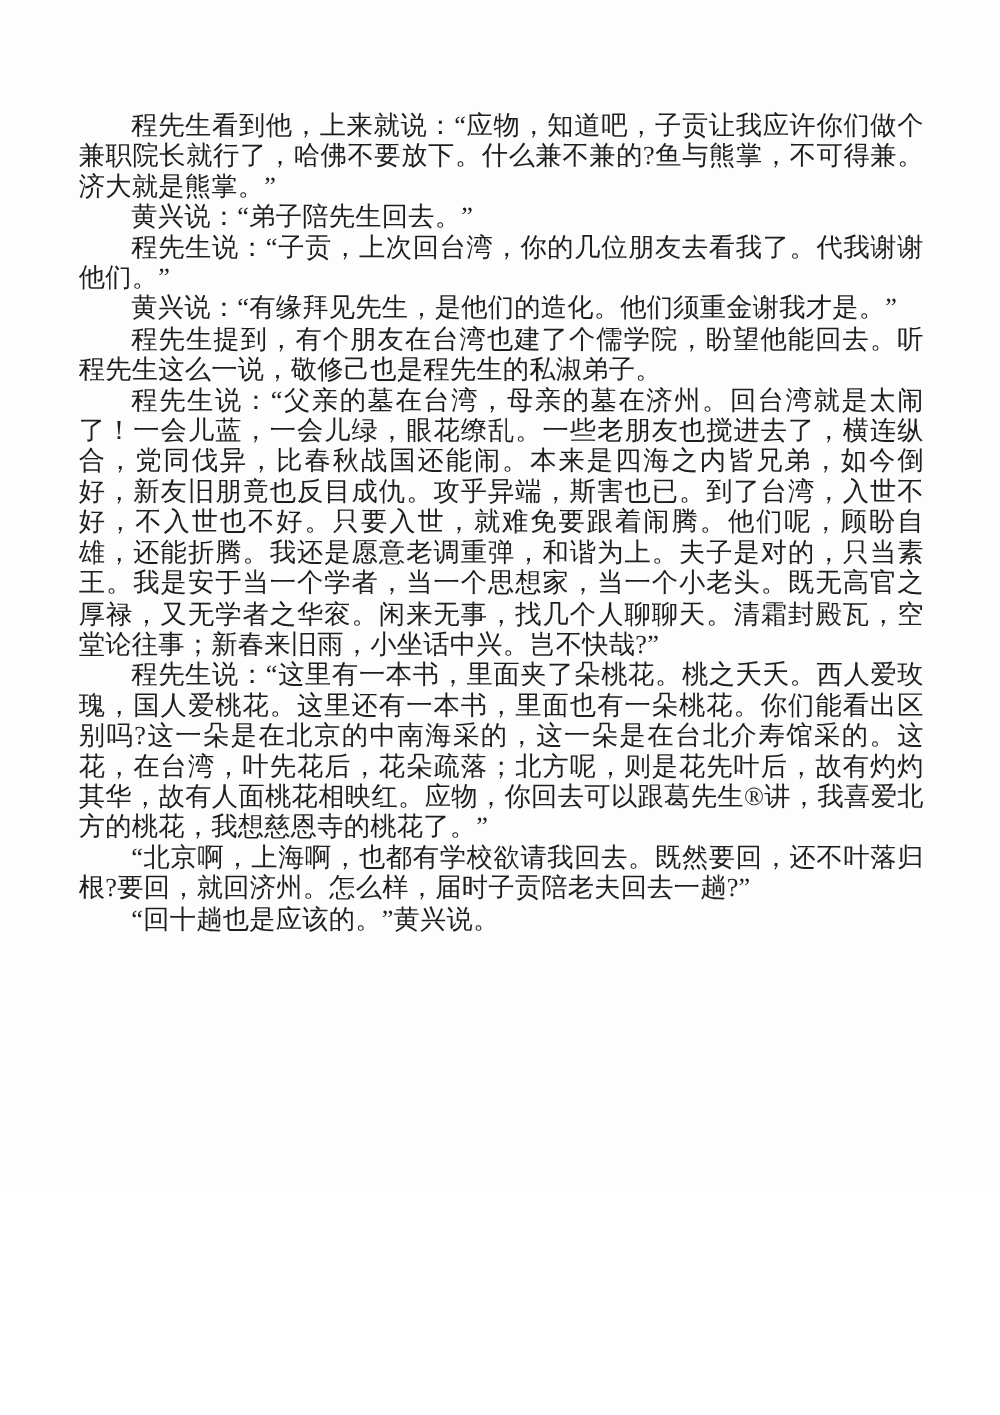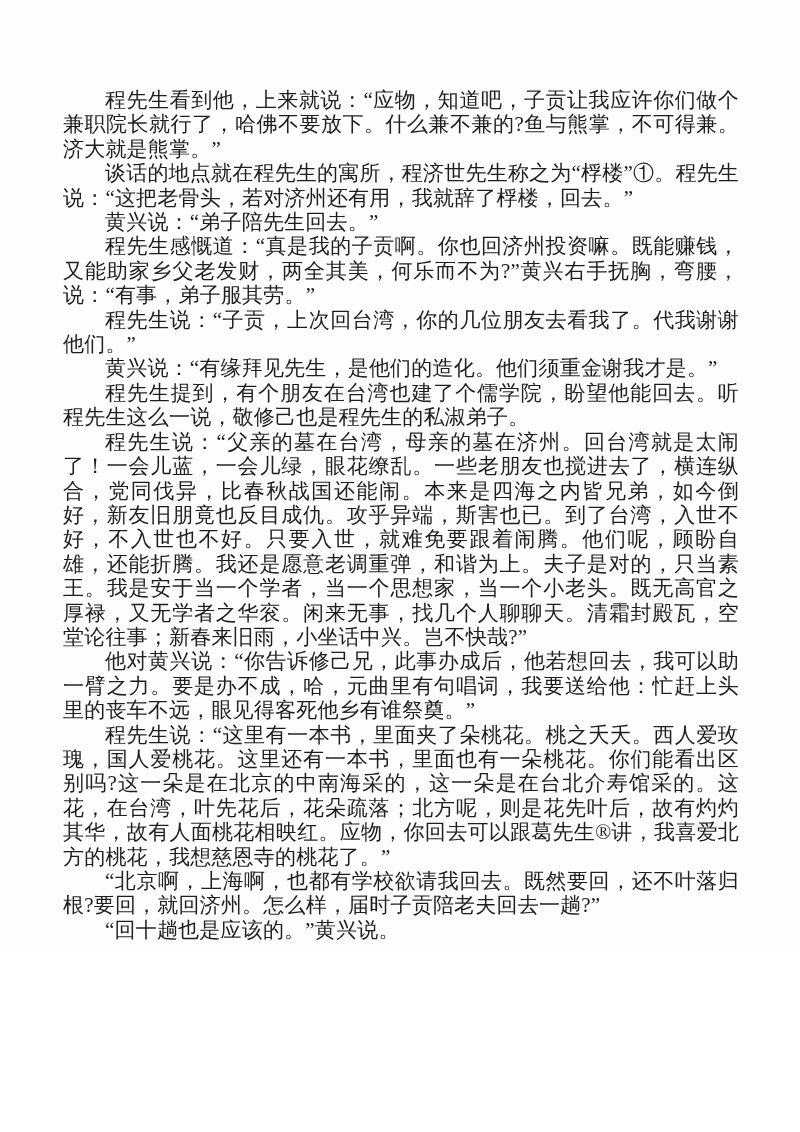--- a/index.html
+++ b/index.html
@@ -33,25 +33,22 @@
     text-indent: 2em;
     word-break: break-all;
   }
 </style>
 </head>
 <body>
 
 <div class="page">
   <div class="passage" id="passage">
       <p class="para">程先生看到他，上来就说：“应物，知道吧，子贡让我应许你们做个兼职院长就行了，哈佛不要放下。什么兼不兼的?鱼与熊掌，不可得兼。济大就是熊掌。”</p>
-      <p class="para">谈话的地点就在程先生的寓所，程济世先生称之为“桴楼”①。程先生说：“这把老骨头，若对济州还有用，我就辞了桴楼，回去。”</p>
       <p class="para">黄兴说：“弟子陪先生回去。”</p>
-      <p class="para">程先生感慨道：“真是我的子贡啊。你也回济州投资嘛。既能赚钱，又能助家乡父老发财，两全其美，何乐而不为?”黄兴右手抚胸，弯腰，说：“有事，弟子服其劳。”</p>
       <p class="para">程先生说：“子贡，上次回台湾，你的几位朋友去看我了。代我谢谢他们。”</p>
       <p class="para">黄兴说：“有缘拜见先生，是他们的造化。他们须重金谢我才是。”</p>
       <p class="para">程先生提到，有个朋友在台湾也建了个儒学院，盼望他能回去。听程先生这么一说，敬修己也是程先生的私淑弟子。</p>
       <p class="para">程先生说：“父亲的墓在台湾，母亲的墓在济州。回台湾就是太闹了！一会儿蓝，一会儿绿，眼花缭乱。一些老朋友也搅进去了，横连纵合，党同伐异，比春秋战国还能闹。本来是四海之内皆兄弟，如今倒好，新友旧朋竟也反目成仇。攻乎异端，斯害也已。到了台湾，入世不好，不入世也不好。只要入世，就难免要跟着闹腾。他们呢，顾盼自雄，还能折腾。我还是愿意老调重弹，和谐为上。夫子是对的，只当素王。我是安于当一个学者，当一个思想家，当一个小老头。既无高官之厚禄，又无学者之华衮。闲来无事，找几个人聊聊天。清霜封殿瓦，空堂论往事；新春来旧雨，小坐话中兴。岂不快哉?”</p>
-      <p class="para">他对黄兴说：“你告诉修己兄，此事办成后，他若想回去，我可以助一臂之力。要是办不成，哈，元曲里有句唱词，我要送给他：忙赶上头里的丧车不远，眼见得客死他乡有谁祭奠。”</p>
       <p class="para">程先生说：“这里有一本书，里面夹了朵桃花。桃之夭夭。西人爱玫瑰，国人爱桃花。这里还有一本书，里面也有一朵桃花。你们能看出区别吗?这一朵是在北京的中南海采的，这一朵是在台北介寿馆采的。这花，在台湾，叶先花后，花朵疏落；北方呢，则是花先叶后，故有灼灼其华，故有人面桃花相映红。应物，你回去可以跟葛先生®讲，我喜爱北方的桃花，我想慈恩寺的桃花了。”</p>
       <p class="para">“北京啊，上海啊，也都有学校欲请我回去。既然要回，还不叶落归根?要回，就回济州。怎么样，届时子贡陪老夫回去一趟?”</p>
       <p class="para">“回十趟也是应该的。”黄兴说。</p>
     </div>
 </div>
 
 </body></html>

